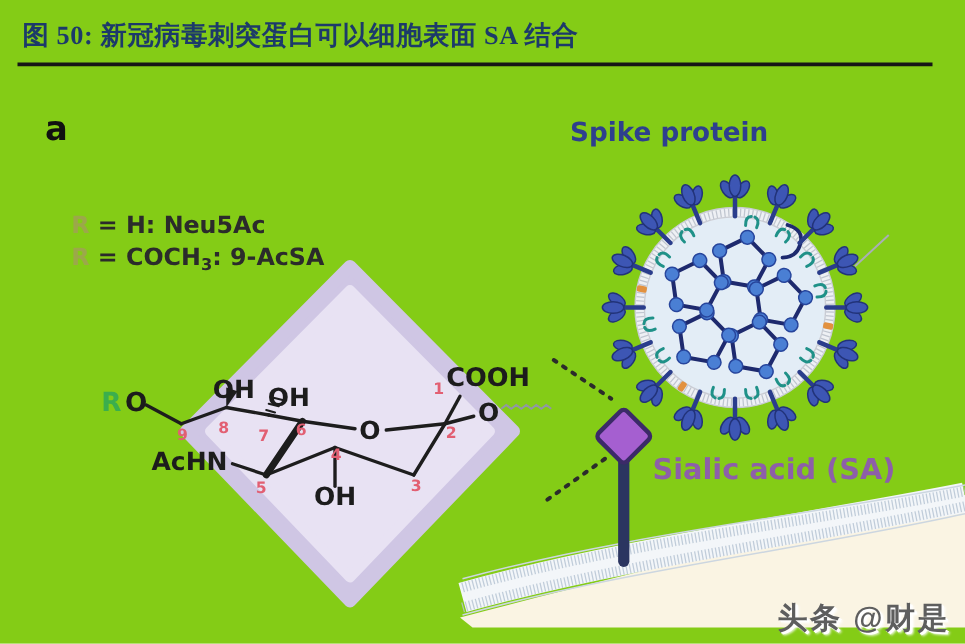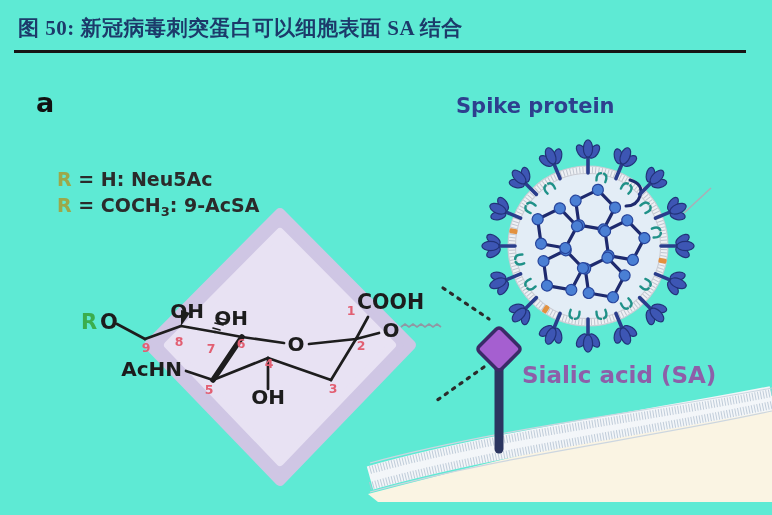--- a/index.html
+++ b/index.html
@@ -1,16 +1,16 @@
 <!DOCTYPE html>
 <html><head>
 <meta charset="utf-8">
 <style>
   html,body{margin:0;padding:0;background:#ffffff;}
-  .page{position:relative;width:772px;height:515px;background:#5eead4;overflow:hidden;
+  .page{position:relative;width:772px;height:515px;background:#84cc16;overflow:hidden;
         font-family:"Liberation Sans",sans-serif;}
   .fig-title{position:absolute;left:18px;top:14px;width:740px;
         font-family:"Liberation Serif",serif;font-weight:bold;font-size:21px;
         color:#1c3a6a;letter-spacing:.5px;white-space:nowrap;}
   .title-rule{position:absolute;left:14px;top:50px;width:732px;height:3px;background:#161616;}
   .figure-wrap{position:absolute;left:0;top:60px;width:772px;height:455px;}
   svg text{font-family:"DejaVu Sans","Liberation Sans",sans-serif;}
   .watermark{position:absolute;right:12px;top:478px;font-size:24px;font-weight:bold;
         color:#5e5e5e;letter-spacing:2px;
         text-shadow:2px 2px 0 #ffffff,1px 1px 0 #ffffff,3px 3px 2px rgba(255,255,255,.9);}
@@ -186,13 +186,14 @@
     <g>
       <path d="M499,360 L499,449" stroke="#2b3560" stroke-width="9" stroke-linecap="round"></path>
       <rect x="483" y="333" width="32" height="32" rx="4" transform="rotate(45 499 349)" fill="#a55fd0" stroke="#3b2a68" stroke-width="3.6"></rect>
     </g>
 
     <text x="522" y="383" font-size="23" font-weight="bold" fill="#8d5fa9">Sialic acid (SA)</text>
 
   </svg>
   </div>
 
+  <div class="watermark">头条 @财是</div>
 </div>
 
 </body></html>

